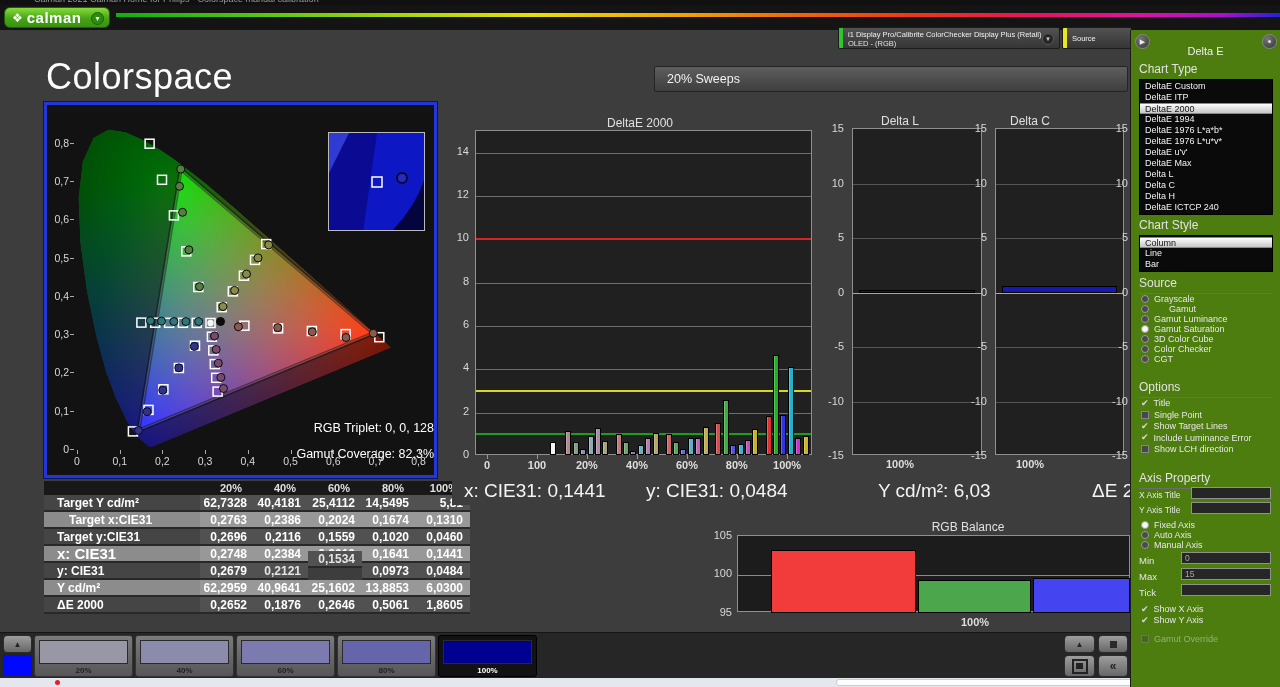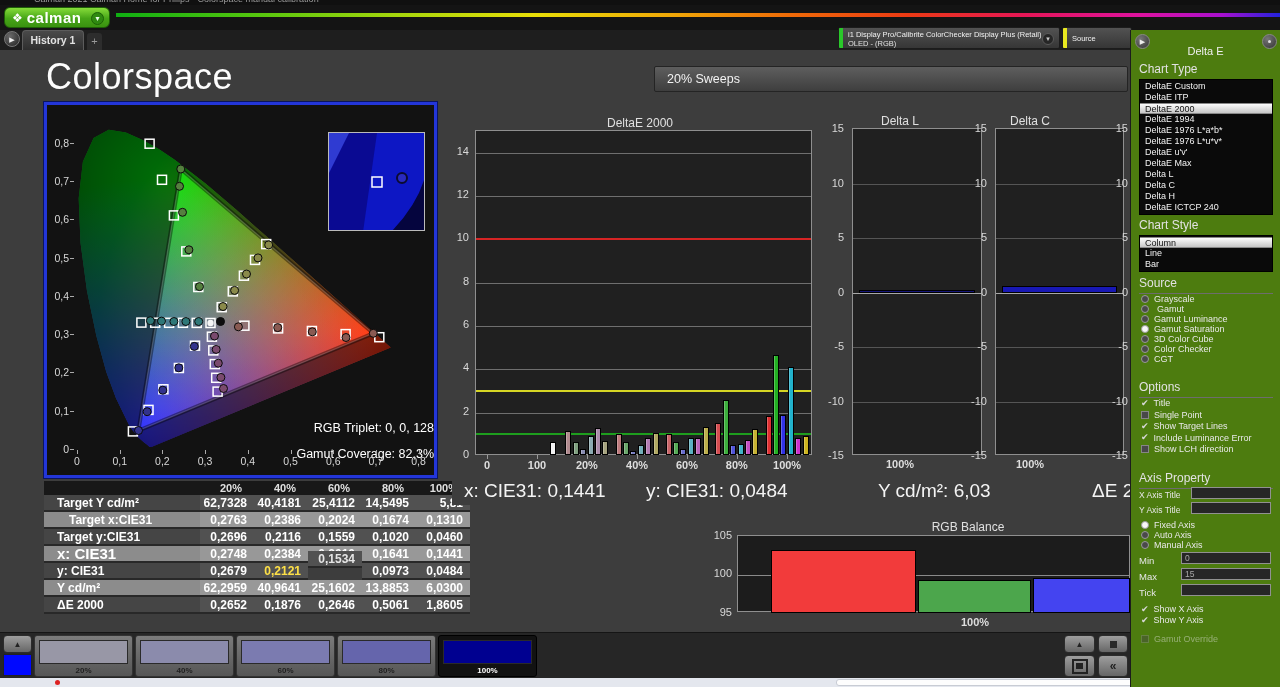--- a/index.html
+++ b/index.html
@@ -82,25 +82,20 @@
 
   <div id="headerbar">
     <div id="logo">
       <span class="diamond">❖</span>
       <span class="word">calman</span>
       <span id="logo-caret">▾</span>
     </div>
     <div id="rainbow"></div>
   </div>
 
-  <div id="tabbar">
-    <div id="nav-circle">▶</div>
-    <div id="history-tab">History 1</div>
-    <div id="add-tab">+</div>
-  </div>
 
   <div class="drop" style="left:838px;width:222px">
     <div class="cbar" style="background:#2ac82a"></div>
     <div class="l1">i1 Display Pro/Calibrite ColorChecker Display Plus (Retail)</div>
     <div class="l2">OLED - (RGB)</div>
     <div class="dd">▾</div>
   </div>
   <div class="drop" style="left:1062px;width:70px">
     <div class="cbar" style="background:#e8e820"></div>
     <div class="l1" style="top:6px">Source</div>
@@ -324,21 +319,21 @@
         <div class="tcell" style="position: absolute; left: 318px; top: 48px; width: 54px; height: 17px; background: rgb(81, 81, 81); color: rgb(255, 255, 255); font-size: 12px; line-height: 16px; text-align: right; padding-right: 7px; border-bottom: 2px solid rgb(40, 40, 40);">0,1020</div>
         <div class="tcell" style="position: absolute; left: 372px; top: 48px; width: 54px; height: 17px; background: rgb(81, 81, 81); color: rgb(255, 255, 255); font-size: 12px; line-height: 16px; text-align: right; padding-right: 7px; border-bottom: 2px solid rgb(40, 40, 40);">0,0460</div>
         <div class="tcell" style="position: absolute; left: 0px; top: 65px; width: 156px; height: 17px; background: rgb(140, 140, 140); color: rgb(255, 255, 255); font-size: 15px; line-height: 16px; padding-left: 13px; border-bottom: 2px solid rgb(40, 40, 40);">x: CIE31</div>
         <div class="tcell" style="position: absolute; left: 156px; top: 65px; width: 54px; height: 17px; background: rgb(152, 152, 152); color: rgb(255, 255, 255); font-size: 12px; line-height: 16px; text-align: right; padding-right: 7px; border-bottom: 2px solid rgb(40, 40, 40);">0,2748</div>
         <div class="tcell" style="position: absolute; left: 210px; top: 65px; width: 54px; height: 17px; background: rgb(152, 152, 152); color: rgb(255, 255, 255); font-size: 12px; line-height: 16px; text-align: right; padding-right: 7px; border-bottom: 2px solid rgb(40, 40, 40);">0,2384</div>
         <div class="tcell" style="position: absolute; left: 264px; top: 65px; width: 54px; height: 17px; background: rgb(152, 152, 152); color: rgb(255, 255, 255); font-size: 12px; line-height: 16px; text-align: right; padding-right: 7px; border-bottom: 2px solid rgb(40, 40, 40);">0,2010</div>
         <div class="tcell" style="position: absolute; left: 318px; top: 65px; width: 54px; height: 17px; background: rgb(152, 152, 152); color: rgb(255, 255, 255); font-size: 12px; line-height: 16px; text-align: right; padding-right: 7px; border-bottom: 2px solid rgb(40, 40, 40);">0,1641</div>
         <div class="tcell" style="position: absolute; left: 372px; top: 65px; width: 54px; height: 17px; background: rgb(152, 152, 152); color: rgb(255, 255, 255); font-size: 12px; line-height: 16px; text-align: right; padding-right: 7px; border-bottom: 2px solid rgb(40, 40, 40);">0,1441</div>
         <div class="tcell" style="position: absolute; left: 0px; top: 82px; width: 156px; height: 17px; background: rgb(69, 69, 69); color: rgb(255, 255, 255); font-size: 12px; line-height: 16px; padding-left: 13px; border-bottom: 2px solid rgb(40, 40, 40);">y: CIE31</div>
         <div class="tcell" style="position: absolute; left: 156px; top: 82px; width: 54px; height: 17px; background: rgb(81, 81, 81); color: rgb(255, 255, 255); font-size: 12px; line-height: 16px; text-align: right; padding-right: 7px; border-bottom: 2px solid rgb(40, 40, 40);">0,2679</div>
-        <div class="tcell" style="position: absolute; left: 210px; top: 82px; width: 54px; height: 17px; background: rgb(81, 81, 81); color: #fde047; font-size: 12px; line-height: 16px; text-align: right; padding-right: 7px; border-bottom: 2px solid rgb(40, 40, 40);">0,2121</div>
+        <div class="tcell" style="position: absolute; left: 210px; top: 82px; width: 54px; height: 17px; background: rgb(81, 81, 81); color: #e5e5e5; font-size: 12px; line-height: 16px; text-align: right; padding-right: 7px; border-bottom: 2px solid rgb(40, 40, 40);">0,2121</div>
         <div class="tcell" style="position: absolute; left: 264px; top: 70px; width: 54px; height: 17px; background: rgb(81, 81, 81); color: #e5e5e5; font-size: 12px; line-height: 16px; text-align: right; padding-right: 7px; border-bottom: 2px solid rgb(40, 40, 40);">0,1534</div>
         <div class="tcell" style="position: absolute; left: 318px; top: 82px; width: 54px; height: 17px; background: rgb(81, 81, 81); color: rgb(255, 255, 255); font-size: 12px; line-height: 16px; text-align: right; padding-right: 7px; border-bottom: 2px solid rgb(40, 40, 40);">0,0973</div>
         <div class="tcell" style="position: absolute; left: 372px; top: 82px; width: 54px; height: 17px; background: rgb(81, 81, 81); color: rgb(255, 255, 255); font-size: 12px; line-height: 16px; text-align: right; padding-right: 7px; border-bottom: 2px solid rgb(40, 40, 40);">0,0484</div>
         <div class="tcell" style="position: absolute; left: 0px; top: 99px; width: 156px; height: 17px; background: rgb(140, 140, 140); color: rgb(255, 255, 255); font-size: 12px; line-height: 16px; padding-left: 13px; border-bottom: 2px solid rgb(40, 40, 40);">Y cd/m²</div>
         <div class="tcell" style="position: absolute; left: 156px; top: 99px; width: 54px; height: 17px; background: rgb(152, 152, 152); color: rgb(255, 255, 255); font-size: 12px; line-height: 16px; text-align: right; padding-right: 7px; border-bottom: 2px solid rgb(40, 40, 40);">62,2959</div>
         <div class="tcell" style="position: absolute; left: 210px; top: 99px; width: 54px; height: 17px; background: rgb(152, 152, 152); color: rgb(255, 255, 255); font-size: 12px; line-height: 16px; text-align: right; padding-right: 7px; border-bottom: 2px solid rgb(40, 40, 40);">40,9641</div>
         <div class="tcell" style="position: absolute; left: 264px; top: 99px; width: 54px; height: 17px; background: rgb(152, 152, 152); color: rgb(255, 255, 255); font-size: 12px; line-height: 16px; text-align: right; padding-right: 7px; border-bottom: 2px solid rgb(40, 40, 40);">25,1602</div>
         <div class="tcell" style="position: absolute; left: 318px; top: 99px; width: 54px; height: 17px; background: rgb(152, 152, 152); color: rgb(255, 255, 255); font-size: 12px; line-height: 16px; text-align: right; padding-right: 7px; border-bottom: 2px solid rgb(40, 40, 40);">13,8853</div>
         <div class="tcell" style="position: absolute; left: 372px; top: 99px; width: 54px; height: 17px; background: rgb(152, 152, 152); color: rgb(255, 255, 255); font-size: 12px; line-height: 16px; text-align: right; padding-right: 7px; border-bottom: 2px solid rgb(40, 40, 40);">6,0300</div>
         <div class="tcell" style="position: absolute; left: 0px; top: 116px; width: 156px; height: 17px; background: rgb(69, 69, 69); color: rgb(255, 255, 255); font-size: 12px; line-height: 16px; padding-left: 13px; border-bottom: 2px solid rgb(40, 40, 40);">ΔE 2000</div>
@@ -529,21 +524,21 @@
       </div>
       <div style="position: absolute; left: 8px; top: 205px; width: 134px; background: rgb(10, 10, 10); border: 1px solid rgb(0, 0, 0); padding: 1px 0px;">
         <div style="height: 11px; line-height: 11px; padding-left: 5px; font-size: 9px; white-space: nowrap; background: linear-gradient(rgb(253, 253, 253), rgb(198, 198, 198)); color: rgb(20, 20, 20); border-top: 1px solid rgb(136, 136, 136); border-bottom: 1px solid rgb(136, 136, 136);">Column</div>
         <div style="height: 11px; line-height: 11px; padding-left: 5px; font-size: 9px; color: rgb(242, 242, 242); white-space: nowrap;">Line</div>
         <div style="height: 11px; line-height: 11px; padding-left: 5px; font-size: 9px; color: rgb(242, 242, 242); white-space: nowrap;">Bar</div>
       </div>
       <div style="position: absolute; left: 10px; top: 264px; height: 10px; display: flex; align-items: center; gap: 5px;">
         <div style="position: static; width: 8px; height: 8px; border-radius: 50%; border: 1px solid rgb(154, 154, 154); background: rgb(74, 74, 74);"></div>
         <div style="position: static; font-size: 9px; color: rgb(232, 232, 232); white-space: nowrap;">Grayscale</div>
       </div>
-      <div style="position: absolute; left: 10px; top: 274px; height: 10px; display: flex; align-items: center; gap: 8px;">
+      <div style="position: absolute; left: 10px; top: 274px; height: 10px; display: flex; align-items: center; gap: 20px;">
         <div style="position: static; width: 8px; height: 8px; border-radius: 50%; border: 1px solid rgb(154, 154, 154); background: rgb(74, 74, 74);"></div>
         <div style="position: static; font-size: 9px; color: rgb(232, 232, 232); white-space: nowrap;">Gamut</div>
       </div>
       <div style="position: absolute; left: 10px; top: 284px; height: 10px; display: flex; align-items: center; gap: 5px;">
         <div style="position: static; width: 8px; height: 8px; border-radius: 50%; border: 1px solid rgb(154, 154, 154); background: rgb(74, 74, 74);"></div>
         <div style="position: static; font-size: 9px; color: rgb(232, 232, 232); white-space: nowrap;">Gamut Luminance</div>
       </div>
       <div style="position: absolute; left: 10px; top: 294px; height: 10px; display: flex; align-items: center; gap: 5px;">
         <div style="position: static; width: 8px; height: 8px; border-radius: 50%; border: 1px solid rgb(154, 154, 154); background: rgb(248, 248, 248);"></div>
         <div style="position: static; font-size: 9px; color: rgb(232, 232, 232); white-space: nowrap;">Gamut Saturation</div>

